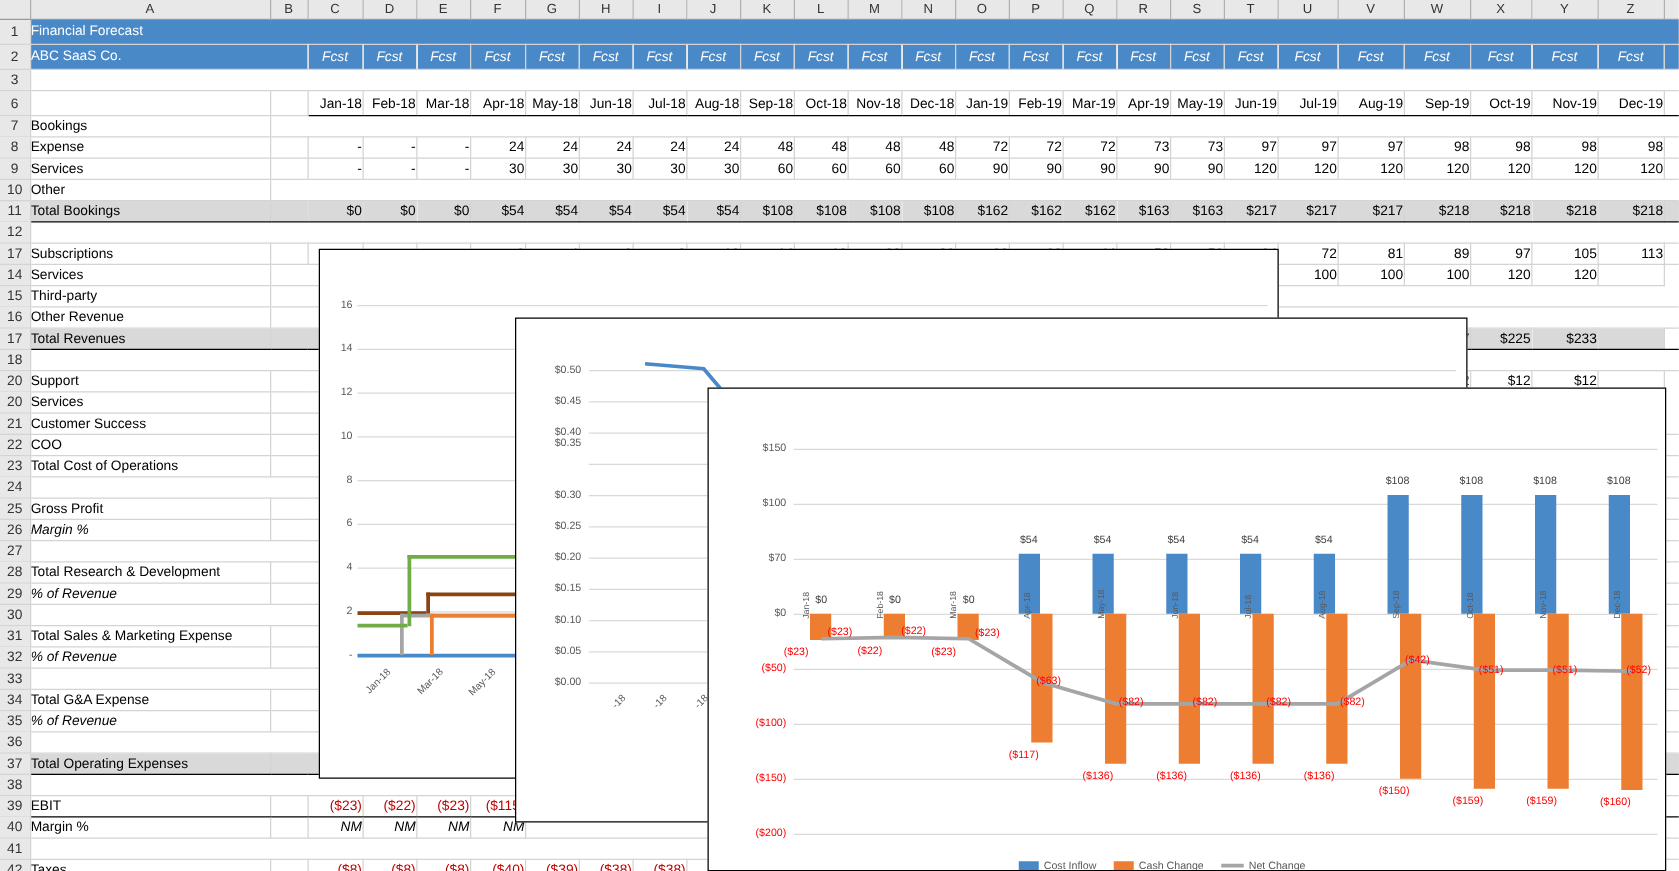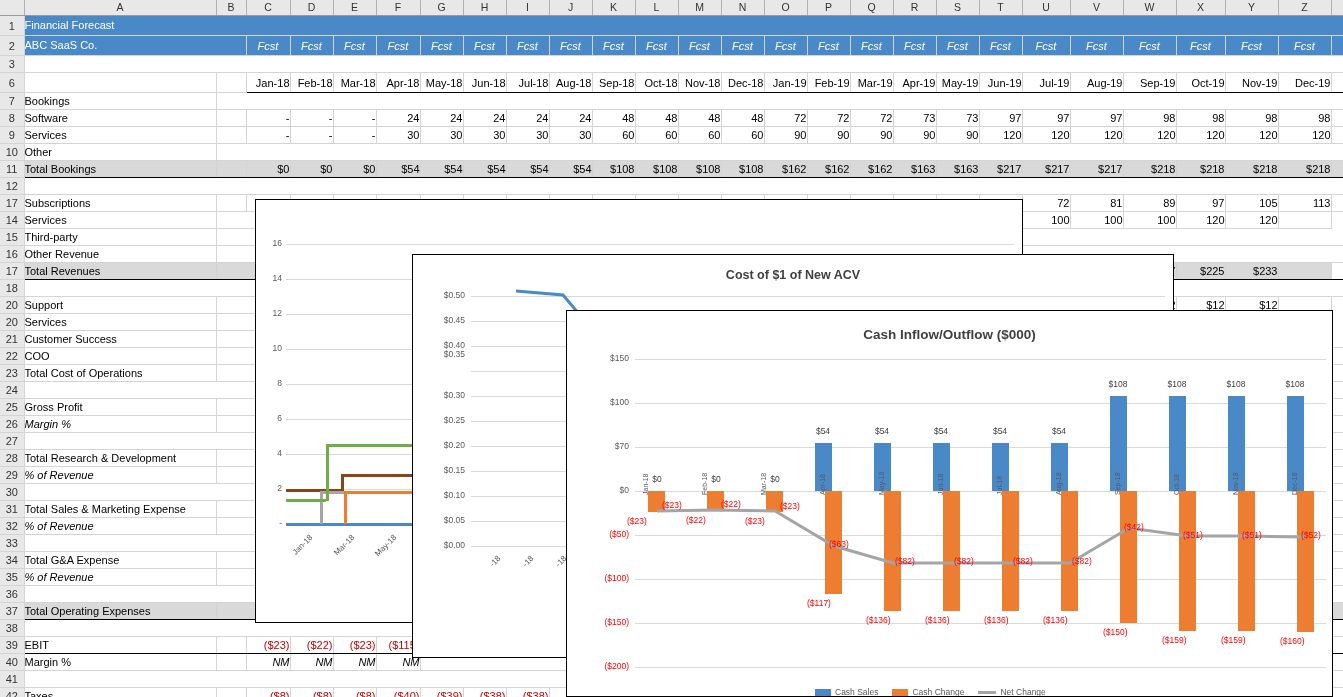--- a/index.html
+++ b/index.html
@@ -204,21 +204,21 @@
     </tr>
 
     <tr style="height:16px">
       <th class="rh">7</th>
       <td class="sect">Bookings</td>
       <td colspan="26"></td>
     </tr>
 
     <tr style="height:16px">
       <th class="rh">8</th>
-      <td class="ind">Software</td>
+      <td class="ind">Expense</td>
       <td></td>
       <td class="r">-</td>
       <td class="r">-</td>
       <td class="r">-</td>
       <td class="r">24</td>
       <td class="r">24</td>
       <td class="r">24</td>
       <td class="r">24</td>
       <td class="r">24</td>
       <td class="r">48</td>
@@ -610,21 +610,20 @@
     <div class="legend" style="left:175px;top:385px;">
       <span class="lgi">
         <span class="lswatch" style="background:#4a89c8"></span>
         <span>Supp</span>
       </span>
     </div>
   </div>
 </div>
 
 <div class="chart" id="chart-acv" style="left:412px;top:254px;width:762px;height:404px;">
-  <div class="chart-title" style="top:13px;left:0;">Cost of $1 of New ACV</div>
   <div class="plot" style="left:0;top:0;width:762px;height:404px;">
 
     <div class="gl" style="top:41px;left:58px;right:10px"></div>
     <div class="gl" style="top:66px;left:58px;right:10px"></div>
     <div class="gl" style="top:91px;left:58px;right:10px"></div>
     <div class="gl" style="top:116px;left:58px;right:10px"></div>
     <div class="gl" style="top:141px;left:58px;right:10px"></div>
     <div class="gl" style="top:166px;left:58px;right:10px"></div>
     <div class="gl" style="top:191px;left:58px;right:10px"></div>
     <div class="gl" style="top:216px;left:58px;right:10px"></div>
@@ -651,21 +650,20 @@
     <div class="xtick" style="left:45px;top:299px;width:38px;">-18</div>
     <div class="xtick" style="left:78px;top:299px;width:38px;">-18</div>
     <div class="xtick" style="left:111px;top:299px;width:38px;">-18</div>
     <div class="xtick" style="left:144px;top:299px;width:38px;">-18</div>
     <div class="xtick" style="left:177px;top:299px;width:38px;">-18</div>
     <div class="xtick" style="left:210px;top:299px;width:38px;">-1</div>
   </div>
 </div>
 
 <div class="chart" id="chart-cash" style="left:566px;top:310px;width:767px;height:387px;">
-  <div class="chart-title" style="top:16px;left:0;font-size:13.5px;">Cash Inflow/Outflow ($000)</div>
   <div class="plot" style="left:0;top:0;width:767px;height:387px;">
 
     <div class="gl" style="top:48px;left:68px;right:8px"></div>
     <div class="gl" style="top:92px;left:68px;right:8px"></div>
     <div class="gl" style="top:136px;left:68px;right:8px"></div>
     <div class="gl" style="top:180px;left:68px;right:8px"></div>
     <div class="gl" style="top:224px;left:68px;right:8px"></div>
     <div class="gl" style="top:268px;left:68px;right:8px"></div>
     <div class="gl" style="top:312px;left:68px;right:8px"></div>
     <div class="gl" style="top:356px;left:68px;right:8px"></div>
@@ -754,21 +752,21 @@
     <div class="catlbl" style="left:429px;top:184px;">Jul-18</div>
     <div class="catlbl" style="left:488px;top:184px;">Aug-18</div>
     <div class="catlbl" style="left:547px;top:184px;">Sep-18</div>
     <div class="catlbl" style="left:606px;top:184px;">Oct-18</div>
     <div class="catlbl" style="left:665px;top:184px;">Nov-18</div>
     <div class="catlbl" style="left:724px;top:184px;">Dec-18</div>
 
     <div class="legend" style="left:248px;top:376px;">
       <span class="lgi">
         <span class="swatch" style="background:#4a89c8"></span>
-        <span>Cash Sales</span>
+        <span>Cost Inflow</span>
       </span>
       <span class="lgi">
         <span class="swatch" style="background:#ed7d31"></span>
         <span>Cash Change</span>
       </span>
       <span class="lgi">
         <span class="lswatch" style="background:#a5a5a5"></span>
         <span>Net Change</span>
       </span>
     </div>

